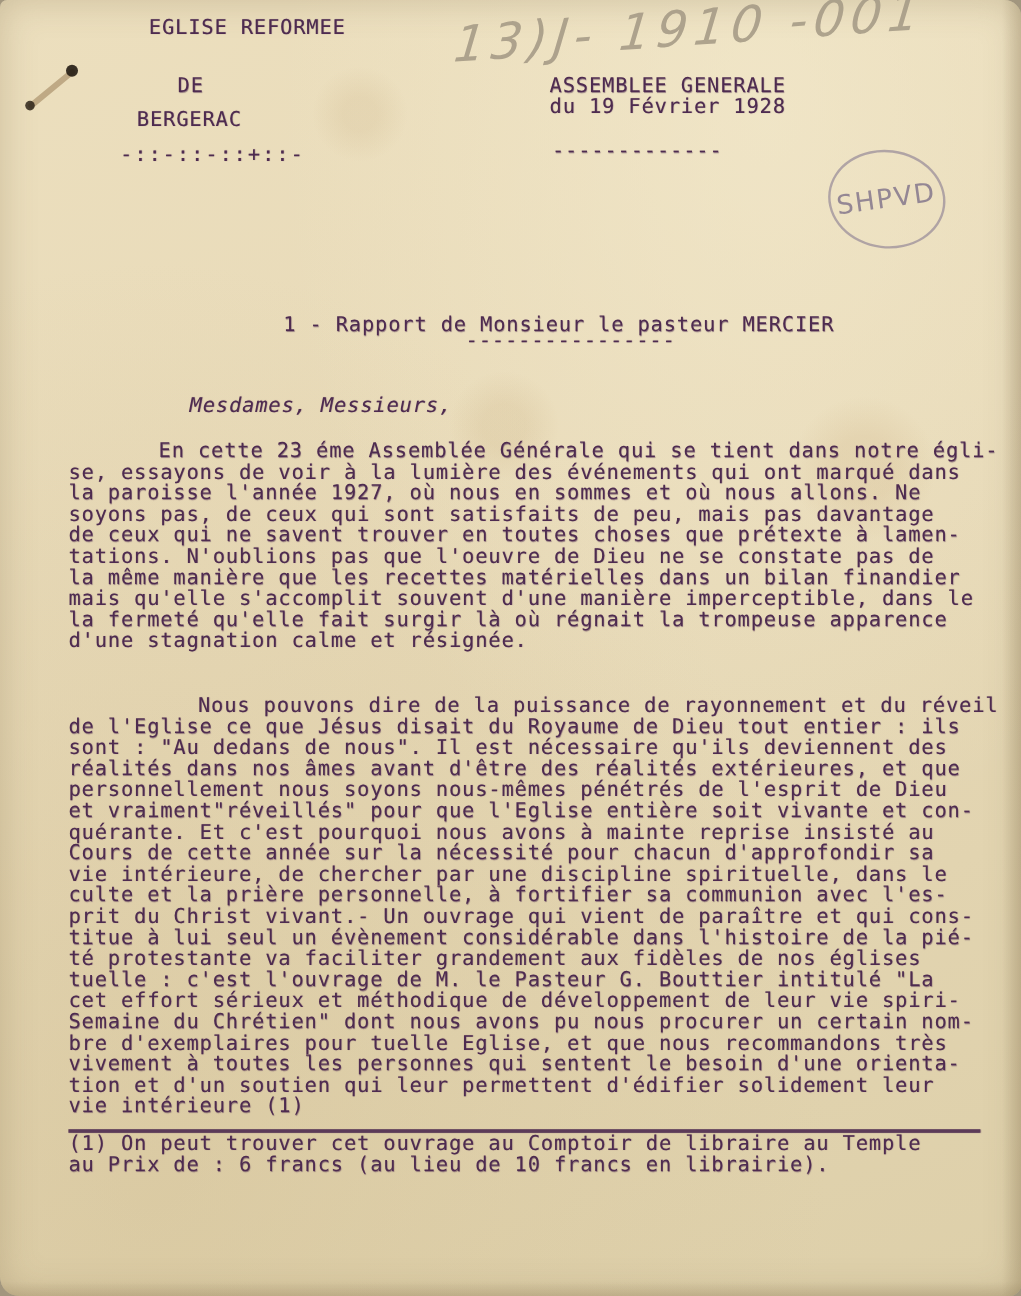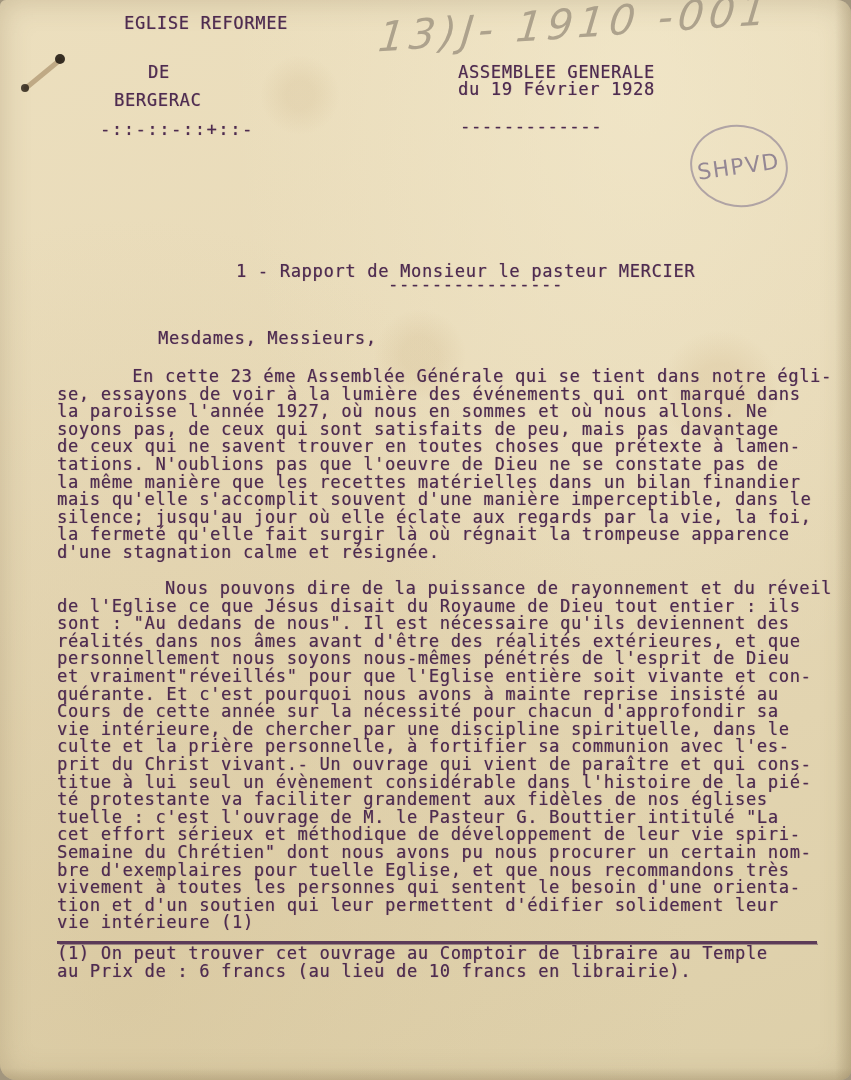--- a/index.html
+++ b/index.html
@@ -114,32 +114,31 @@
   <div class="typed" style="left:458px; top:81px;">du 19 Février 1928</div>
   <div class="typed" style="left:460px; top:118px;">-------------</div>
 
   <div class="stamp">
     <span class="stamp-text">SHPVD</span>
   </div>
 
   <div class="typed" style="left:236px; top:243px;margin-top:20px;">1 - Rapport de Monsieur le pasteur MERCIER</div>
   <div class="typed" style="left:388px; top:276px;">----------------</div>
 
-  <div class="typed" style="left:158px; top:330px;">Mesdames, Messieurs,</div>
+  <div class="typed" style="left:158px; top:330px;font-style:italic;">Mesdames, Messieurs,</div>
 
   <div class="typed para" style="left:57px; top:368px; width:775px;">
       <div class="tline">En cette 23 éme Assemblée Générale qui se tient dans notre égli-</div>
       <div class="tline">se, essayons de voir à la lumière des événements qui ont marqué dans</div>
       <div class="tline">la paroisse l'année 1927, où nous en sommes et où nous allons. Ne</div>
       <div class="tline">soyons pas, de ceux qui sont satisfaits de peu, mais pas davantage</div>
       <div class="tline">de ceux qui ne savent trouver en toutes choses que prétexte à lamen-</div>
       <div class="tline">tations. N'oublions pas que l'oeuvre de Dieu ne se constate pas de</div>
       <div class="tline">la même manière que les recettes matérielles dans un bilan finandier</div>
       <div class="tline">mais qu'elle s'accomplit souvent d'une manière imperceptible, dans le</div>
-      <div class="tline">silence; jusqu'au jour où elle éclate aux regards par la vie, la foi,</div>
       <div class="tline">la fermeté qu'elle fait surgir là où régnait la trompeuse apparence</div>
       <div class="tline">d'une stagnation calme et résignée.</div>
     </div>
 
   <div class="typed para" style="left:57px; top:580px; width:775px;">
       <div class="tline">Nous pouvons dire de la puissance de rayonnement et du réveil</div>
       <div class="tline">de l'Eglise ce que Jésus disait du Royaume de Dieu tout entier : ils</div>
       <div class="tline">sont : "Au dedans de nous". Il est nécessaire qu'ils deviennent des</div>
       <div class="tline">réalités dans nos âmes avant d'être des réalités extérieures, et que</div>
       <div class="tline">personnellement nous soyons nous-mêmes pénétrés de l'esprit de Dieu</div>

